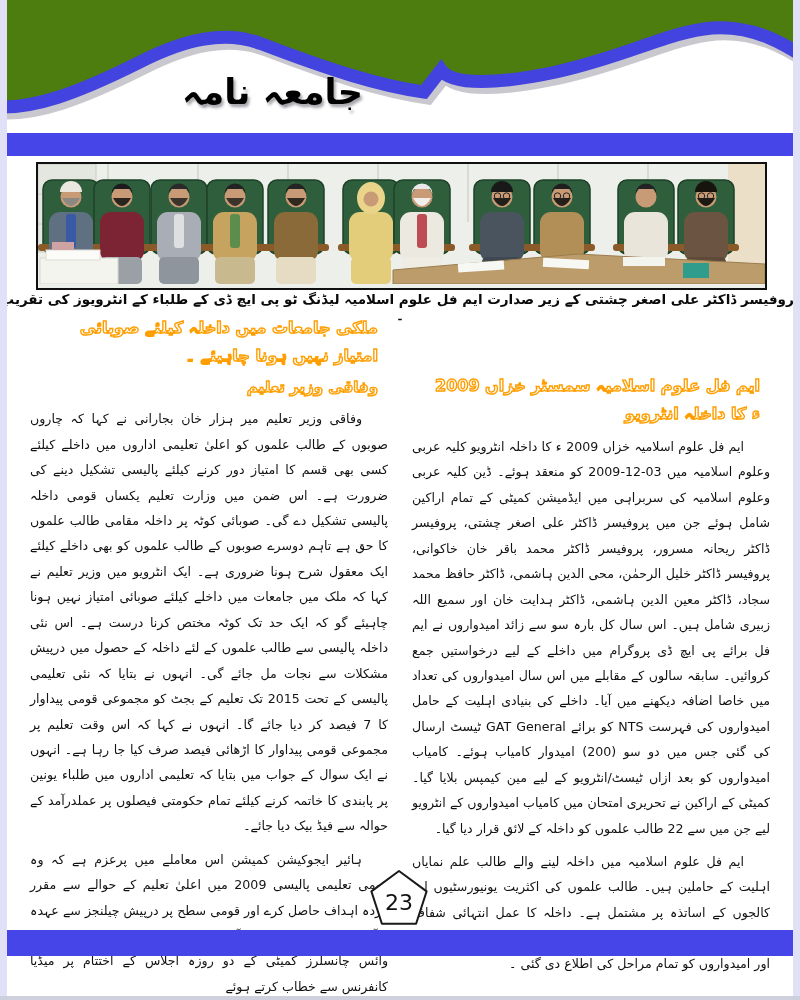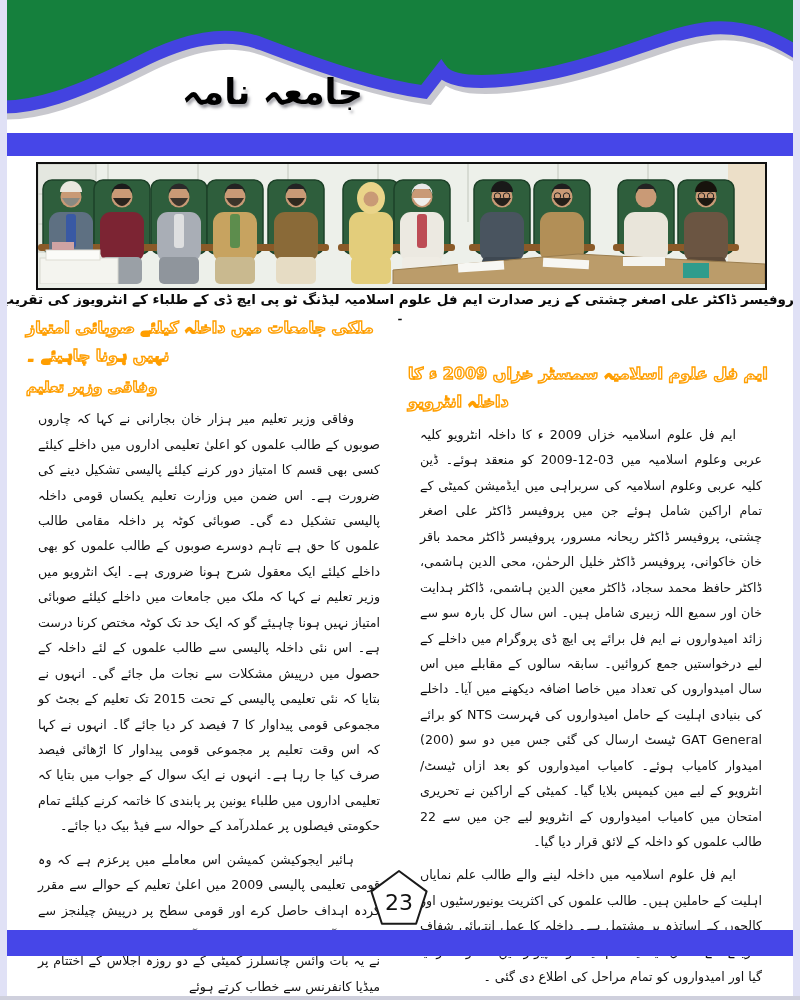--- a/index.html
+++ b/index.html
@@ -6,21 +6,21 @@
   body{
     width:800px;height:1000px;position:relative;overflow:hidden;background:#ffffff;
     font-family:"DejaVu Sans",sans-serif;
   }
   .side-border{position:absolute;top:0;bottom:0;width:7px;background:#e0e1f6;z-index:6;}
   .side-border.left{left:0;}
   .side-border.right{right:0;}
   .bottom-edge{position:absolute;left:0;right:0;bottom:0;height:4px;background:#cfd0dd;z-index:6;}
 
   
-  header.masthead-band{position:absolute;top:0;left:0;width:800px;height:132px;background:#15803d;overflow:hidden;}
+  header.masthead-band{position:absolute;top:0;left:0;width:800px;height:132px;background:#4d7c0f;overflow:hidden;}
   header svg{position:absolute;top:0;left:0;}
   .masthead-title{
     position:absolute;left:182px;top:72px;font-size:35px;font-weight:bold;color:#000;
     direction:rtl;letter-spacing:-1px;text-shadow:2px 3px 3px rgba(90,90,100,.55);
     font-family:"DejaVu Sans",sans-serif;
   }
   .bar{position:absolute;left:0;width:800px;background:#4646e8;}
   #bar-top{top:133px;height:23px;}
   #bar-bottom{top:930px;height:26px;z-index:4;}
 
@@ -28,24 +28,24 @@
   figure.photo{position:absolute;left:36px;top:162px;width:727px;height:124px;margin:0;border:2px solid #101010;background:#edf0ea;}
   figure.photo svg{display:block;}
   .photo-caption{
     position:absolute;top:291px;left:0;width:800px;text-align:center;
     font-size:13.5px;font-weight:bold;color:#0a0a0a;direction:rtl;
   }
 
   
   .col{position:absolute;direction:rtl;text-align:justify;color:#121212;font-size:12.6px;line-height:2.02;}
   #col-left{left:22px;top:310px;width:374px;}
-  #col-right{left:404px;top:356px;width:374px;}
-  .col p{margin:0 16px 8px;text-indent:26px;}
+  #col-right{left:404px;top:368px;width:374px;}
+  .col p{margin:0 8px 8px;text-indent:26px;}
   .headline{
-    text-align:left;font-weight:bold;margin:4px 4px 6px;line-height:1.75;
+    text-align:right;font-weight:bold;margin:4px 18px 6px;line-height:1.75;
     font-size:16px;text-indent:0;
     color:#0369a1;                     
     -webkit-text-fill-color:#ffffff;
     -webkit-text-stroke:1.35px #ff9e00;
     text-shadow:0 0 1px #ffb340;
   }
   .headline.sub{font-size:15px;margin-top:-2px;}
 
   
   .page-badge{position:absolute;left:370px;top:868px;width:58px;height:60px;z-index:5;}

